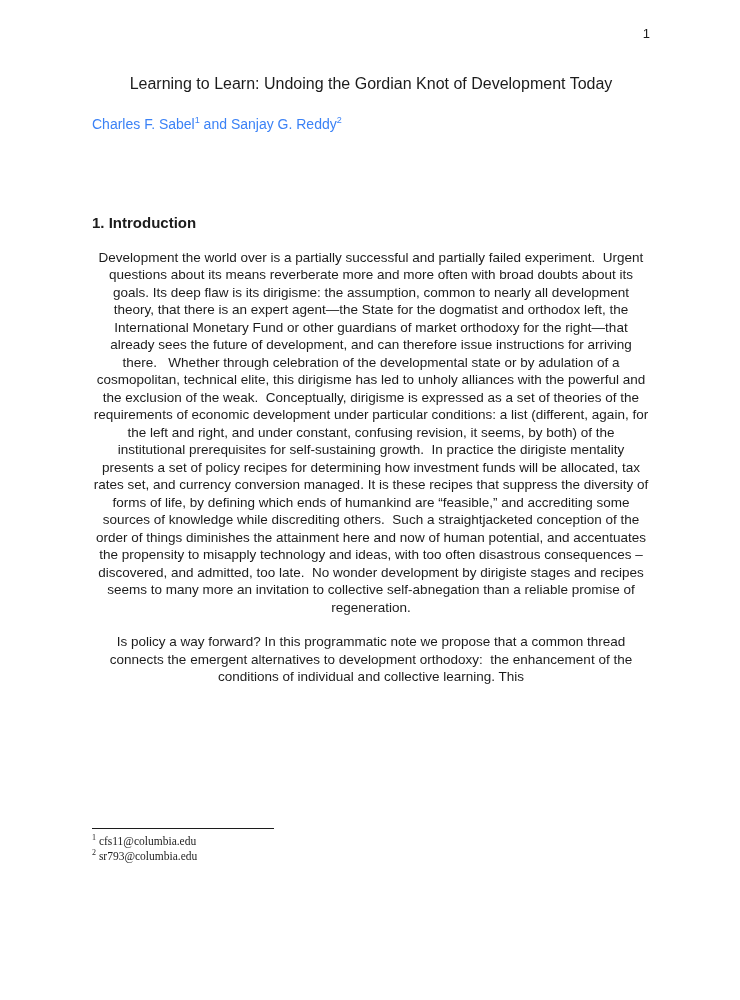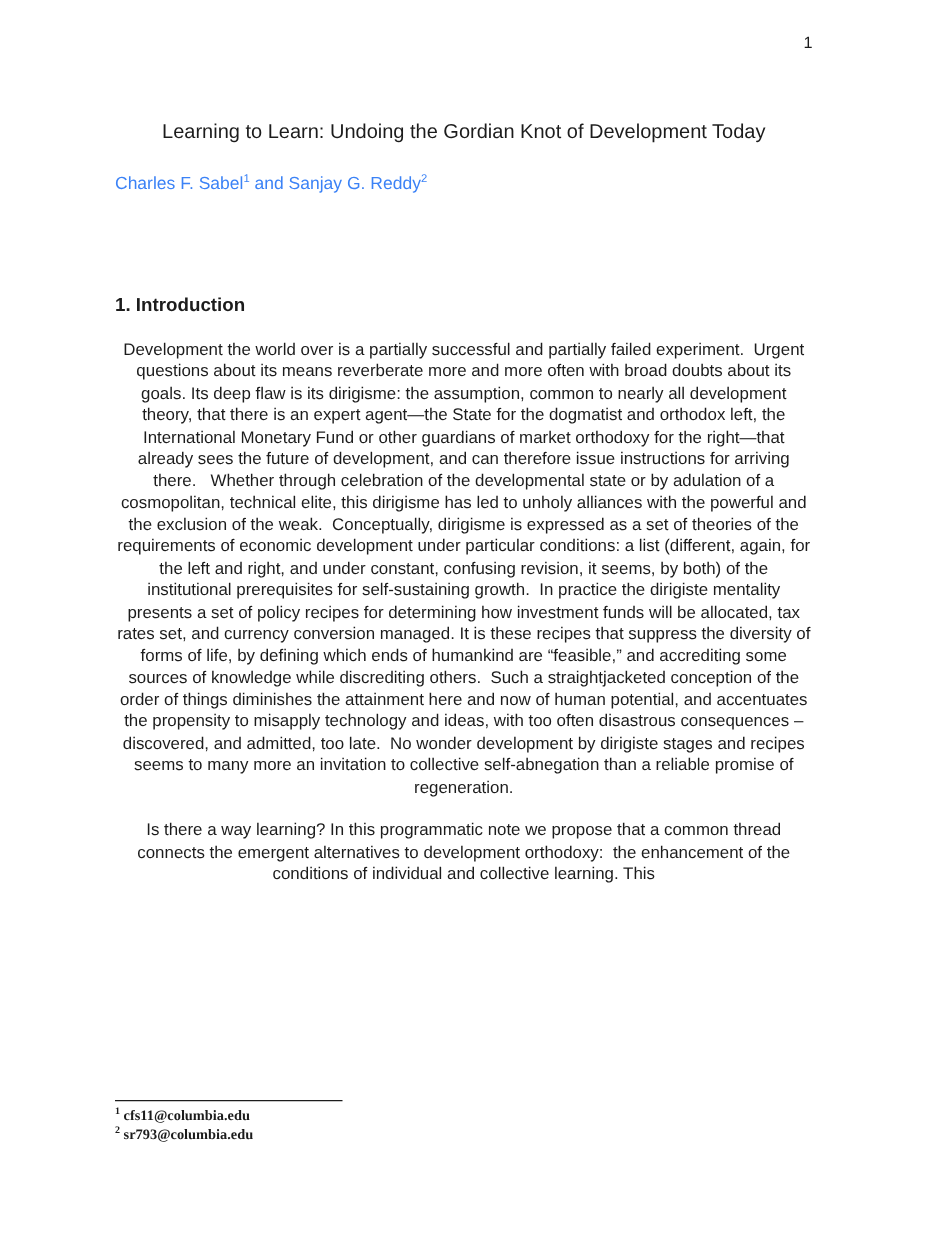--- a/index.html
+++ b/index.html
@@ -25,21 +25,21 @@
     color: #1c1c1c;
   }
   .content {
     position: absolute;
     left: 92px;
     top: 0;
     width: 558px;
   }
   .title {
     margin: 0;
-    padding-top: 96px;
+    padding-top: 74px;
     text-align: center;
     font-size: 16px;
     font-weight: normal;
     line-height: 1.25;
     color: #1c1c1c;
   }
   .authors {
     margin-top: 22px;
     font-size: 14px;
     line-height: 1.25;
@@ -64,27 +64,26 @@
     white-space: pre-wrap;
     text-align: center;
     color: #1c1c1c;
   }
   .body-para + .body-para {
     margin-top: 17px;
   }
   .footnotes {
     position: absolute;
     left: 92px;
-    top: 880px;
+    top: 828px;
     width: 558px;
     font-family: "Liberation Serif", serif;
     font-size: 11.5px;
     line-height: 15px;
     color: #1c1c1c;
-    font-weight: bold;
   }
   .footnote-rule {
     width: 182px;
     border-top: 1px solid #1c1c1c;
     margin-bottom: 5px;
   }
   .footnote sup {
     font-size: 8px;
     line-height: 0;
   }
@@ -99,21 +98,21 @@
   <div class="content">
 
     <h1 class="title">Learning to Learn: Undoing the Gordian Knot of Development Today</h1>
 
     <div class="authors"><span>Charles F. Sabel</span><sup>1</sup><span> and </span><span>Sanjay G. Reddy</span><sup>2</sup></div>
 
     <h2 class="section-heading">1. Introduction</h2>
 
     <p class="body-para">Development the world over is a partially successful and partially failed experiment.  Urgent questions about its means reverberate more and more often with broad doubts about its goals. Its deep flaw is its dirigisme: the assumption, common to nearly all development theory, that there is an expert agent—the State for the dogmatist and orthodox left, the International Monetary Fund or other guardians of market orthodoxy for the right—that already sees the future of development, and can therefore issue instructions for arriving there.   Whether through celebration of the developmental state or by adulation of a cosmopolitan, technical elite, this dirigisme has led to unholy alliances with the powerful and the exclusion of the weak.  Conceptually, dirigisme is expressed as a set of theories of the requirements of economic development under particular conditions: a list (different, again, for the left and right, and under constant, confusing revision, it seems, by both) of the institutional prerequisites for self-sustaining growth.  In practice the dirigiste mentality presents a set of policy recipes for determining how investment funds will be allocated, tax rates set, and currency conversion managed. It is these recipes that suppress the diversity of forms of life, by defining which ends of humankind are “feasible,” and accrediting some sources of knowledge while discrediting others.  Such a straightjacketed conception of the order of things diminishes the attainment here and now of human potential, and accentuates the propensity to misapply technology and ideas, with too often disastrous consequences – discovered, and admitted, too late.  No wonder development by dirigiste stages and recipes seems to many more an invitation to collective self-abnegation than a reliable promise of regeneration.</p>
 
-    <p class="body-para">Is there a way learning? In this programmatic note we propose that a common thread connects the emergent alternatives to development orthodoxy:  the enhancement of the conditions of individual and collective learning. This</p>
+    <p class="body-para">Is policy a way forward? In this programmatic note we propose that a common thread connects the emergent alternatives to development orthodoxy:  the enhancement of the conditions of individual and collective learning. This</p>
 
   </div>
 
   <div class="footnotes">
     <div class="footnote-rule"></div>
     <div class="footnote"><sup>1</sup> <span>cfs11@columbia.edu</span></div>
     <div class="footnote"><sup>2</sup> <span>sr793@columbia.edu</span></div>
   </div>
 
 </div>

